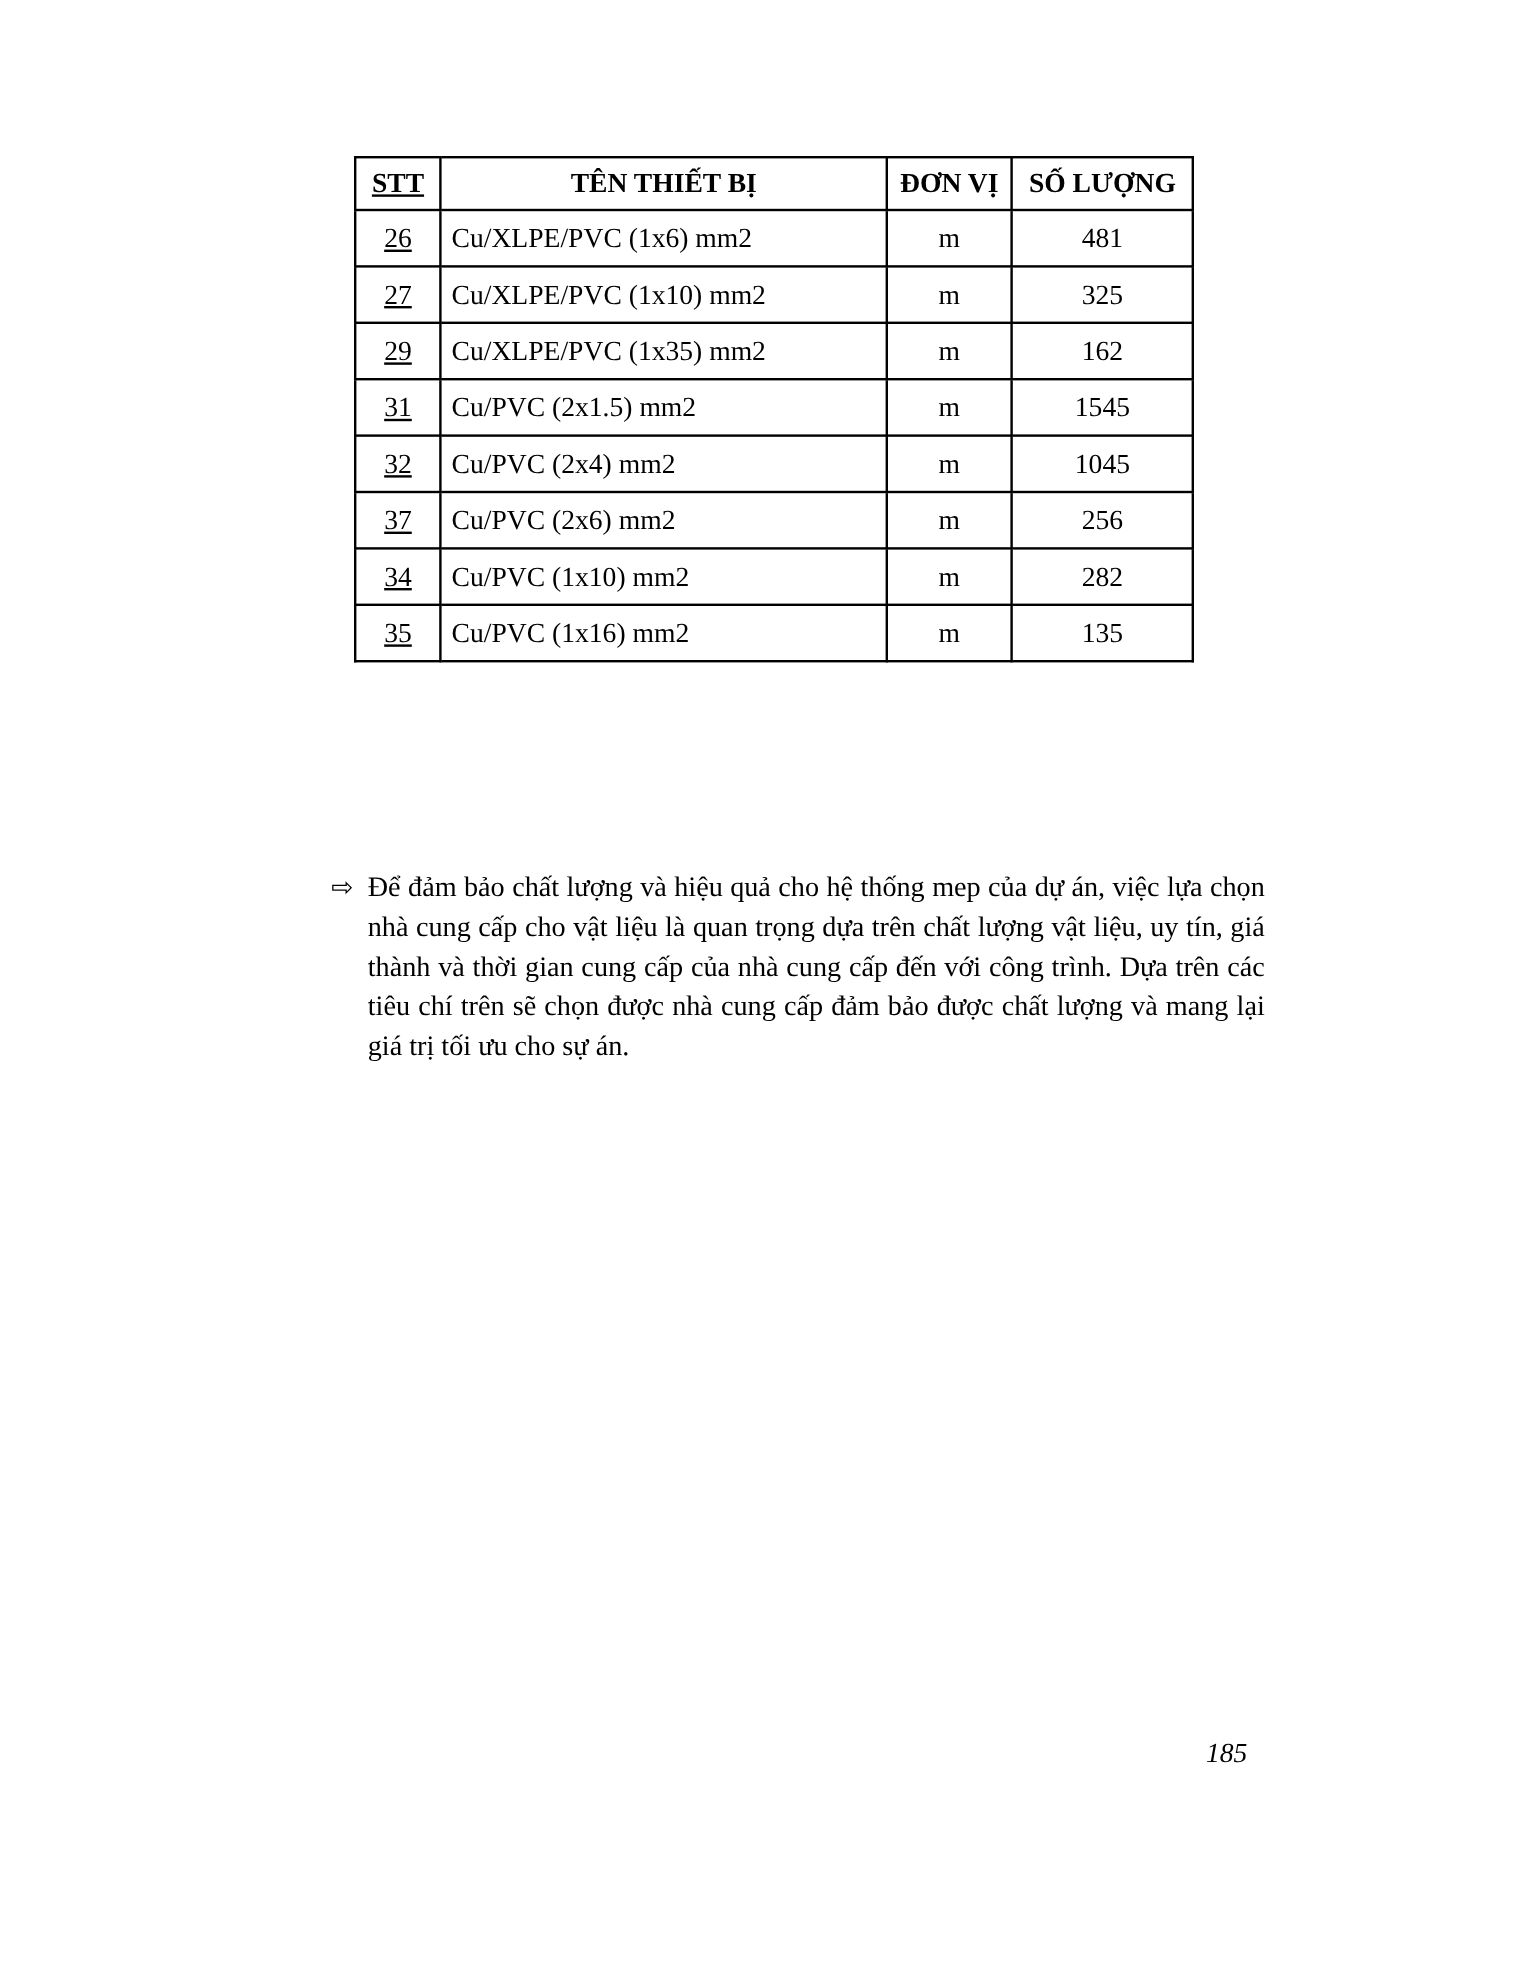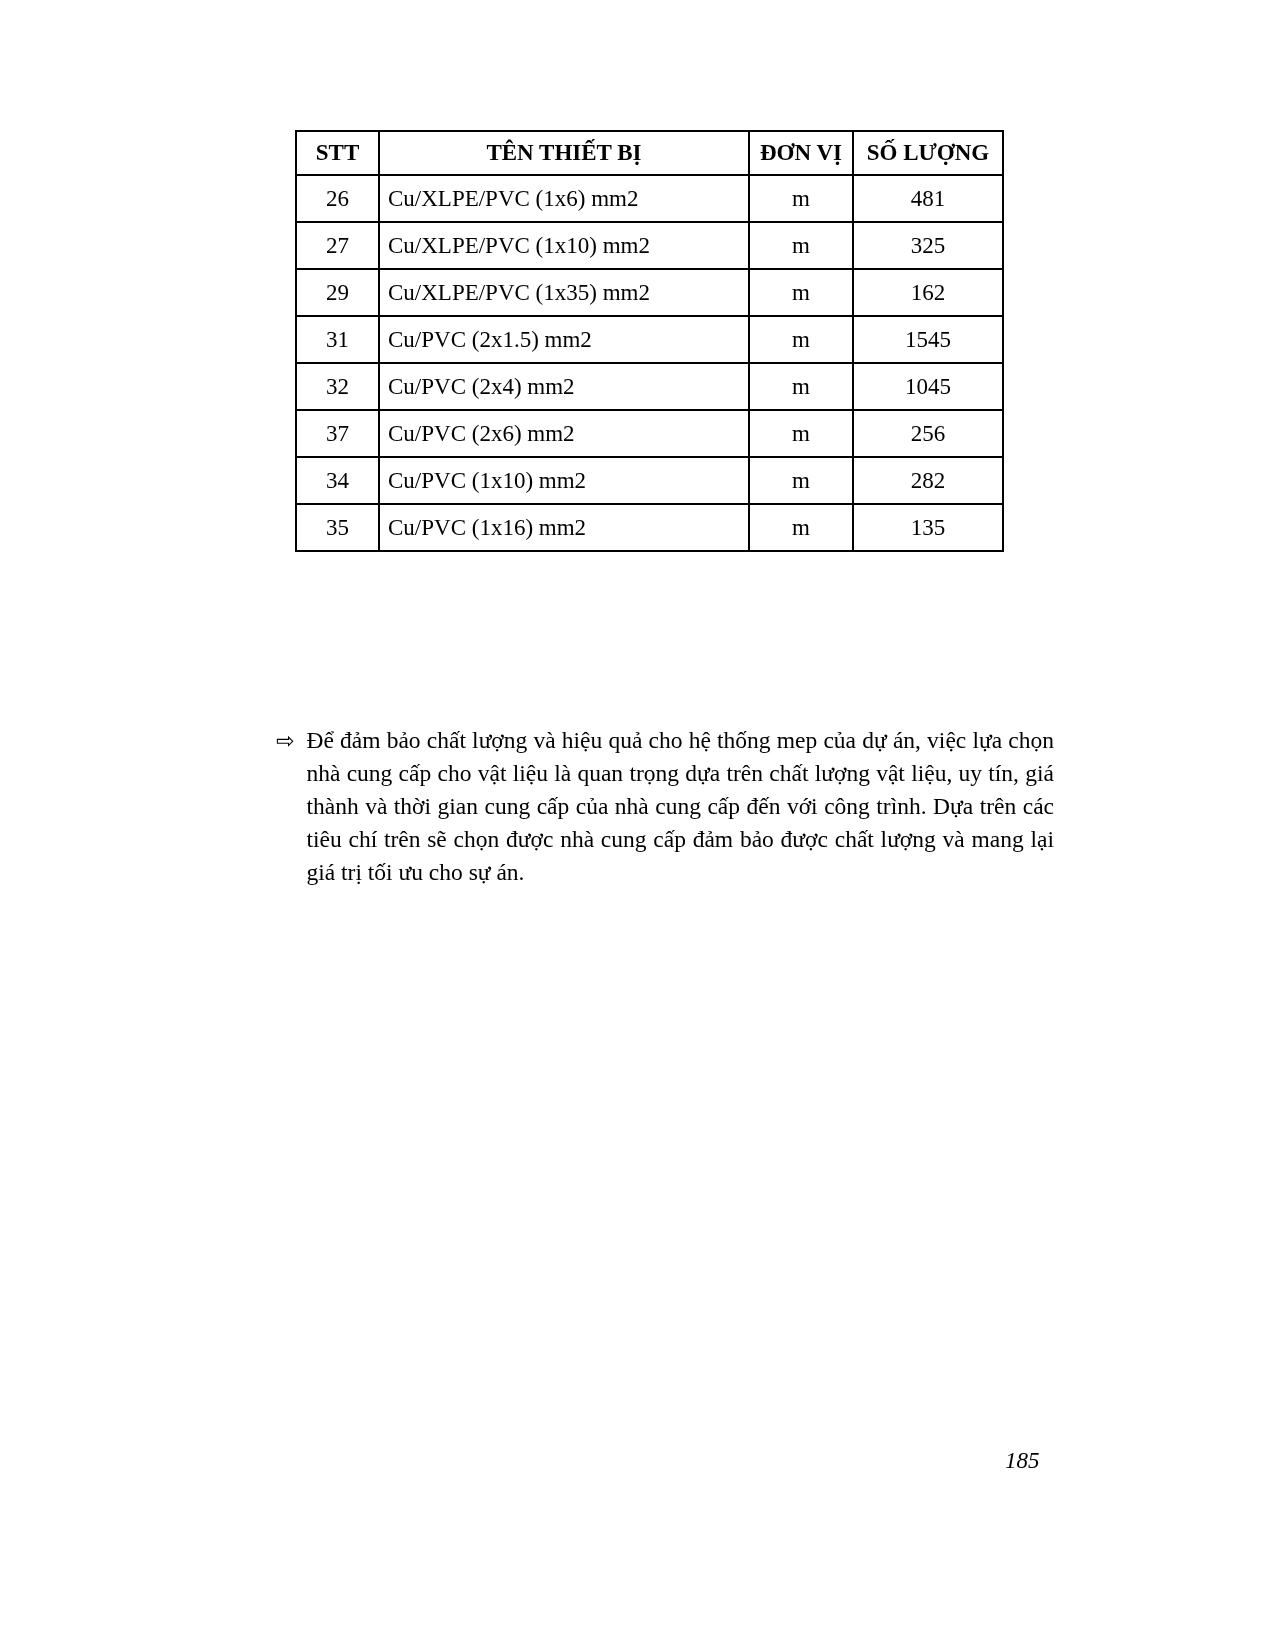--- a/index.html
+++ b/index.html
@@ -29,21 +29,21 @@
     padding: 2px 8px;
     vertical-align: middle;
     background: #ffffff;
   }
   .equipment-table th {
     font-weight: bold;
     text-align: center;
     height: 44px;
     font-size: 23px;
   }
-  .col-stt  { width: 83px;  text-align: center; }
+  .col-stt  { width: 71px;  text-align: center; text-decoration: underline; }
   .col-name { width: 370px; text-align: left; }
   .col-unit { width: 104px; text-align: center; }
   .col-qty  { width: 150px; text-align: center; border-radius: 21px; }
   .note-block {
     position: absolute;
     top: 724px;
     left: 276px;
     width: 778px;
     display: flex;
     align-items: flex-start;

